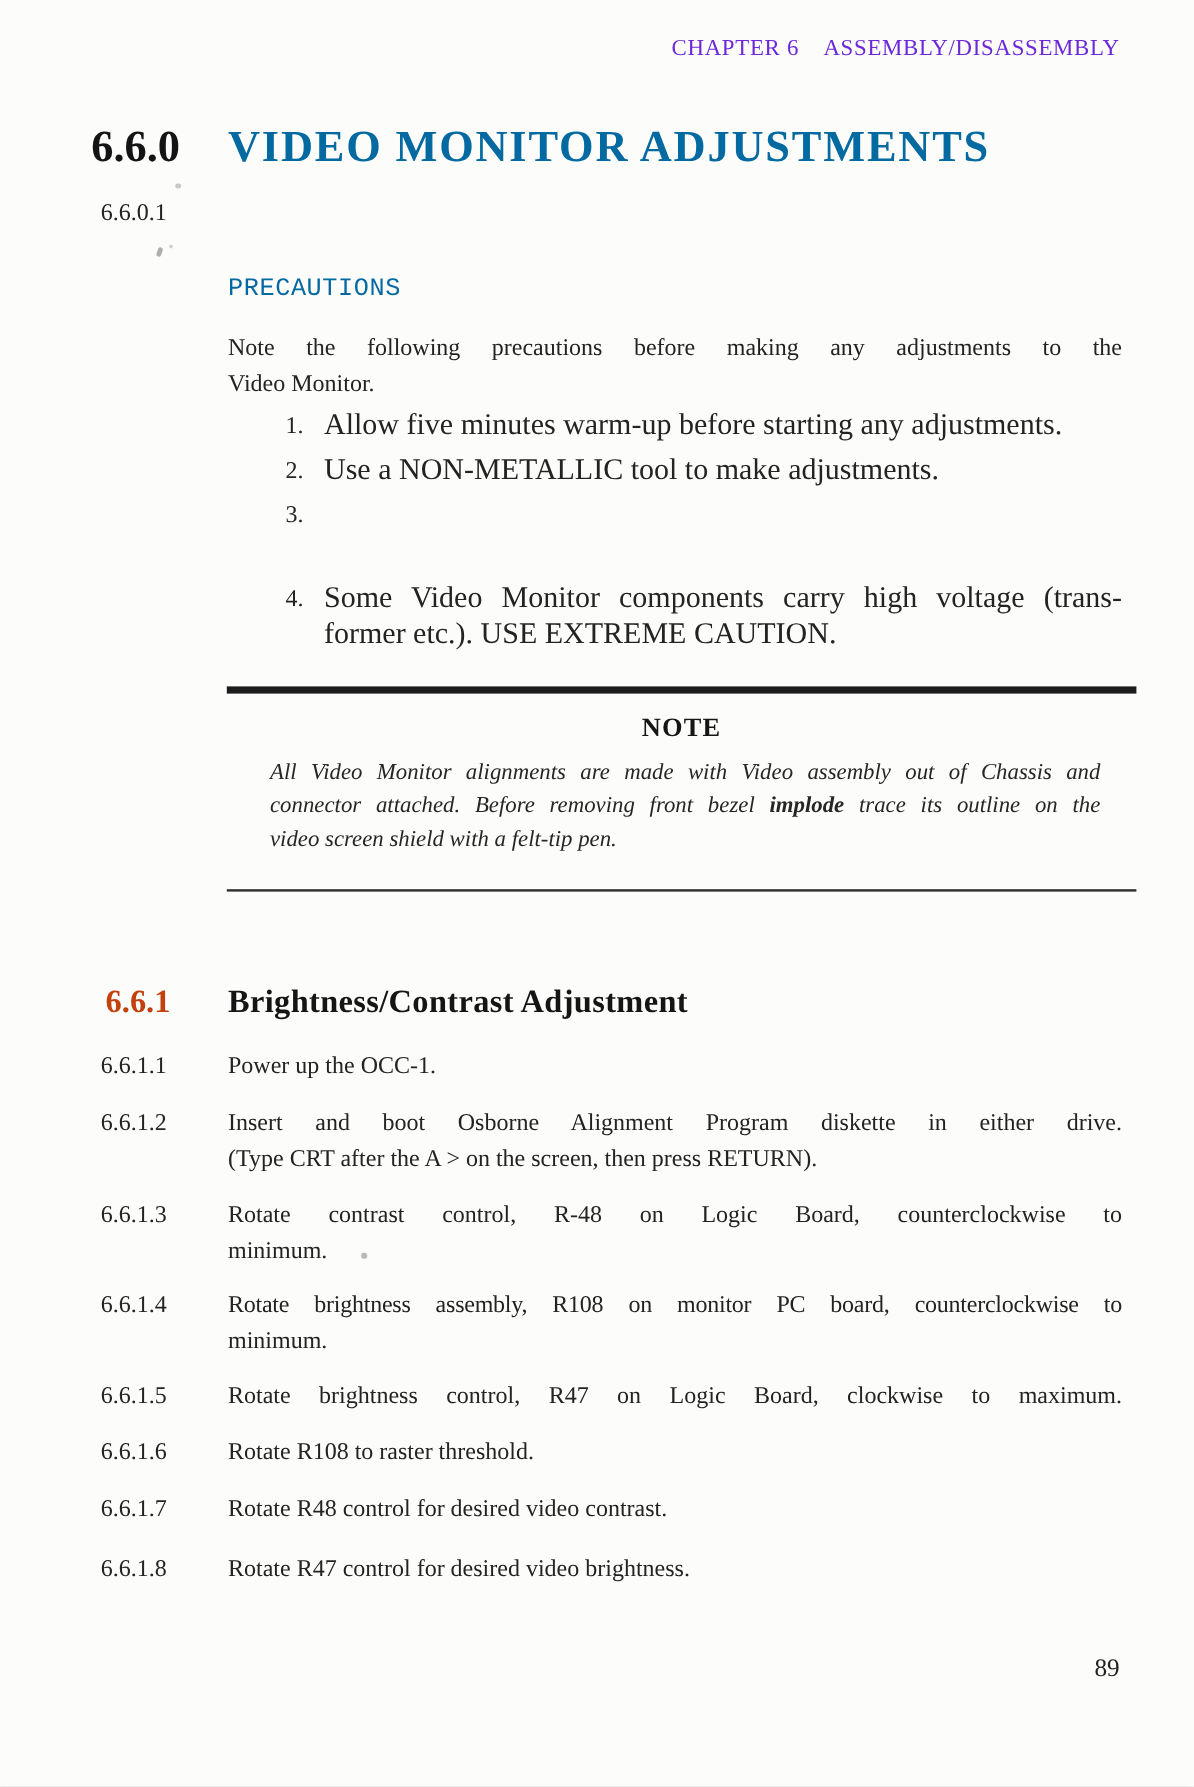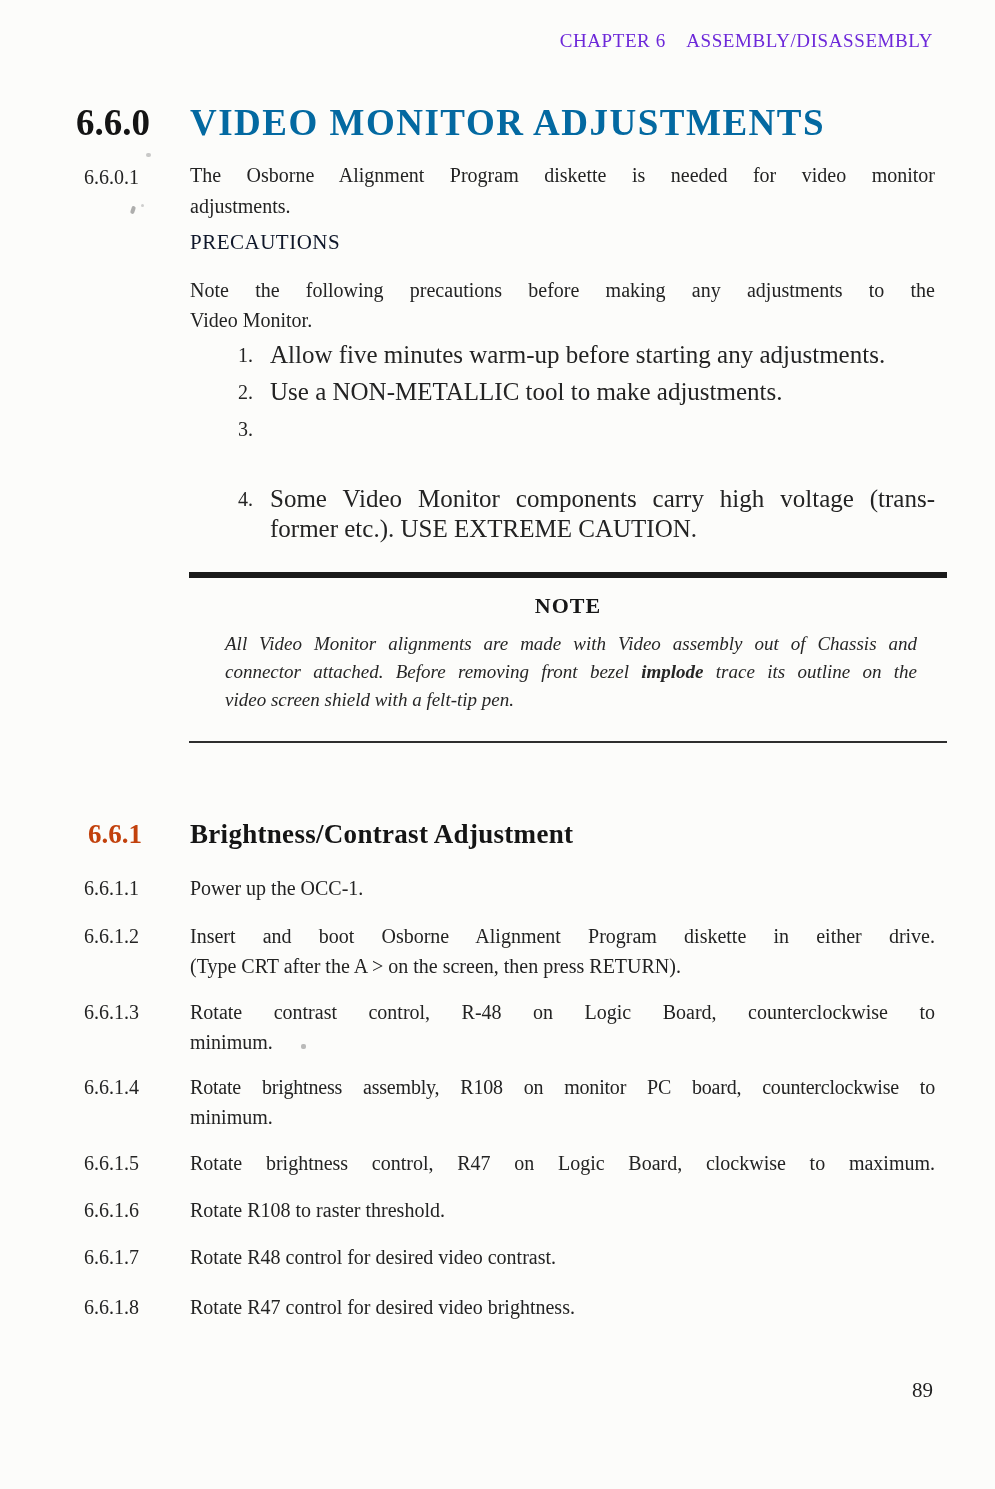--- a/index.html
+++ b/index.html
@@ -25,21 +25,21 @@
   
   .h661-num{top:816px;left:88px;font-size:27px;font-weight:bold;line-height:36px;color:#c2410c;}
   .h661-title{top:816px;left:190px;font-size:27px;font-weight:bold;line-height:36px;letter-spacing:.3px;color:#151515;white-space:nowrap;}
   
   .inum{left:84px;width:110px;font-size:20px;line-height:30px;color:#242424;white-space:nowrap;}
   
   .ibody{left:190px;width:745px;font-size:20px;line-height:31px;}
   .ibody30{left:190px;width:745px;font-size:20px;line-height:30px;}
   .jline{white-space:nowrap;text-align:justify;text-align-last:justify;}
   .lline{white-space:nowrap;text-align:left;}
-  .precautions{top:227px;left:190px;font-size:21px;line-height:30px;letter-spacing:.5px;color:#0f172a;}
+  .precautions{top:227px;left:190px;font-size:21px;line-height:30px;letter-spacing:.5px;color:#0369a1;font-family:Liberation Mono, monospace;}
   
   .lnum{left:238px;width:30px;font-size:20px;line-height:30px;color:#242424;}
   .ltxt{left:270px;width:665px;font-size:25px;line-height:30px;}
   
   .note-box{
     top:572px;left:189px;width:758px;height:163px;
     border-top:6px solid #1b1b1b;
     border-bottom:2px solid #2e2e2e;
   }
   .note-title{
@@ -59,24 +59,20 @@
 <body>
 
 <div id="page">
 
   <div class="abs chap-header">CHAPTER 6    ASSEMBLY/DISASSEMBLY</div>
 
   <div class="abs h660-num">6.6.0</div>
   <div class="abs h660-title">VIDEO MONITOR ADJUSTMENTS</div>
 
   <div class="abs inum" style="top:162px;">6.6.0.1</div>
-  <div class="abs ibody" style="top:160px;">
-    <div class="jline">The Osborne Alignment Program diskette is needed for video monitor</div>
-    <div class="lline">adjustments.</div>
-  </div>
 
   <div class="abs speck" style="left:146px;top:153px;width:5px;height:4px;opacity:.45;"></div>
   <div class="abs speck" style="left:131px;top:206px;width:4px;height:8px;opacity:.55;transform:rotate(18deg);background:#6e6e6e;"></div>
   <div class="abs speck" style="left:141px;top:204px;width:3px;height:3px;opacity:.4;"></div>
 
   <div class="abs precautions">PRECAUTIONS</div>
 
   <div class="abs ibody30" style="top:275px;">
     <div class="jline">Note the following precautions before making any adjustments to the</div>
     <div class="lline">Video Monitor.</div>

